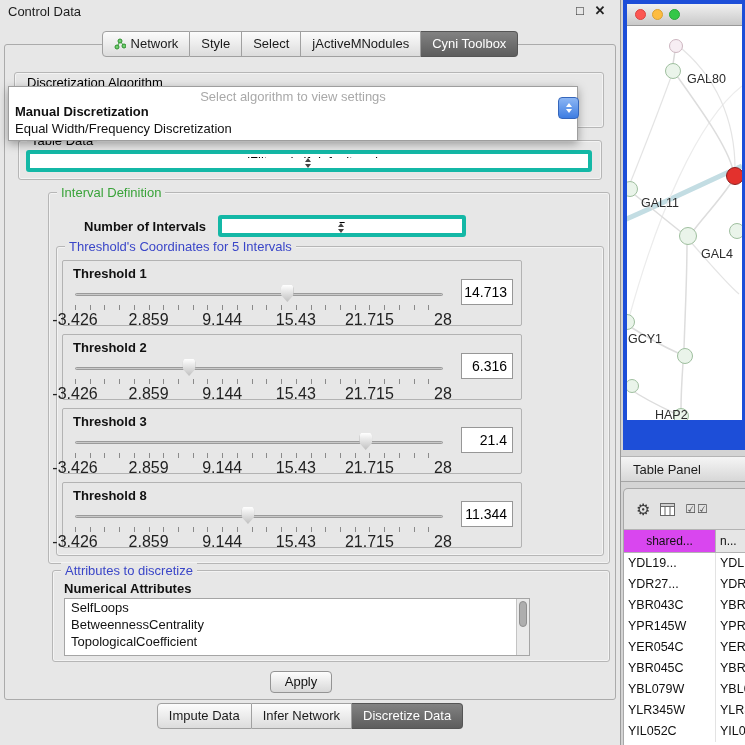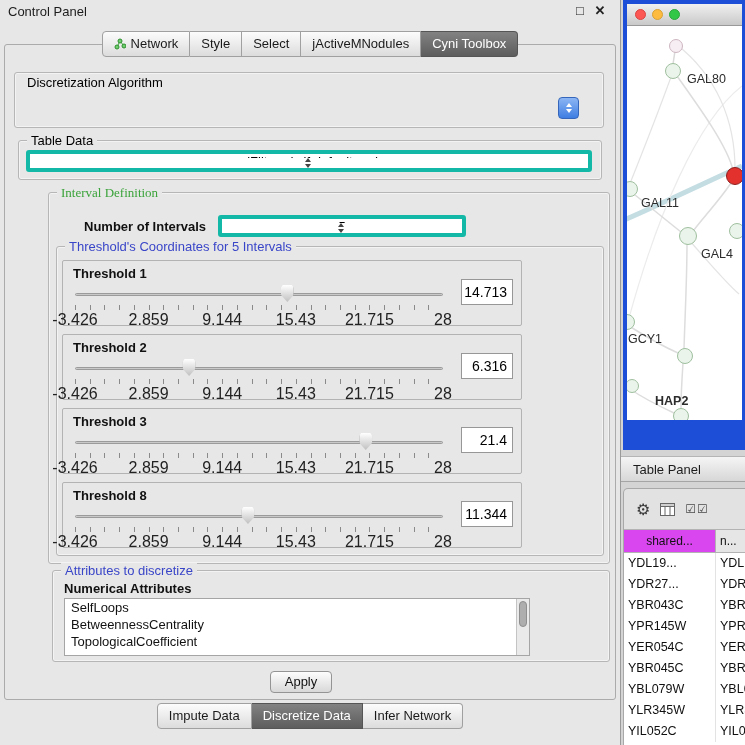--- a/index.html
+++ b/index.html
@@ -25,21 +25,21 @@
   .tab.selected { background:linear-gradient(#828282,#5d5d5d); color:#fff; border-color:#555; }
 
   
   .pane { position:absolute; left:4px; top:44px; width:612px; height:656px; border:1px solid #ababab;
           border-radius:3px; background:#e7e7e7; }
 
   
   .group { position:absolute; border:1px solid #b6b6b6; border-radius:3px;
            box-shadow:inset 0 0 0 1px rgba(255,255,255,0.5); }
   .group-title { position:absolute; font-size:13px; background:#e7e7e7; padding:0 4px; white-space:nowrap; }
-  .gt-green { color:#3aa33a;font-family:Liberation Serif, serif; }
+  .gt-green { color:#3aa33a; }
   .gt-blue { color:#3a46c8; }
 
   
   .combo { position:absolute; display:flex; align-items:center; background:#fff; border:4px solid #14b8a6;
            border-radius:3px;flex-direction:column; }
   .combo-text { flex:1; font-size:13px; padding:0 8px; white-space:nowrap; overflow:hidden; }
   .stepper { width:16px; display:flex; flex-direction:column; align-items:center; gap:2px; padding-right:3px; }
   .tri-up { width:0; height:0; border-left:3.5px solid transparent; border-right:3.5px solid transparent;
             border-bottom:4px solid #444; }
   .tri-down { width:0; height:0; border-left:3.5px solid transparent; border-right:3.5px solid transparent;
@@ -117,21 +117,21 @@
   .trow { display:flex; height:21px; font-size:12.5px; color:#101010; }
   .tc1 { width:92px; padding-left:4px; line-height:21px; border-right:1px solid #e3e3e3; overflow:hidden; }
   .tc2 { flex:1; padding-left:4px; line-height:21px; overflow:hidden; }
 </style>
 </head>
 <body>
 
 <div class="screen">
 
   <div class="cp-titlebar">
-    <span class="cp-title">Control Panel</span>
+    <span class="cp-title">Control Data</span>
     <span class="win-btn float-btn">□</span>
     <span class="win-btn close-btn">✕</span>
   </div>
 
   <div class="pane"></div>
 
   <div class="tabs-row top-tabs">
     <div class="tab">
       <svg width="12" height="12" viewBox="0 0 12 12">
         <line x1="3" y1="9" x2="6" y2="3" stroke="#3aa33a" stroke-width="1"></line>
@@ -153,20 +153,25 @@
     </div>
     <div class="tab selected">
       <span>Cyni Toolbox</span>
     </div>
   </div>
 
   <div class="group" style="left:14px; top:72px; width:590px; height:56px;">
     <div class="group-title" style="left:8px; top:2px;">Discretization Algorithm</div>
   </div>
 
+  <div class="popup">
+    <div class="popup-placeholder">Select algorithm to view settings</div>
+    <div class="popup-opt bold">Manual Discretization</div>
+    <div class="popup-opt">Equal Width/Frequency Discretization</div>
+  </div>
   <div class="blue-stepper">
     <span class="tri-up"></span>
     <span class="tri-down"></span>
   </div>
 
   <div class="group" style="left:18px; top:140px; width:584px; height:40px;">
     <div class="group-title" style="left:8px; top:-8px;">Table Data</div>
   </div>
   <div class="combo" style="left:26px; top:150px; width:566px; height:22px;">
     <span class="combo-text">galFiltered.sif default node</span>
@@ -277,25 +282,25 @@
       <div class="vthumb"></div>
     </div>
   </div>
 
   <div class="btn">Apply</div>
 
   <div class="tabs-row bottom-tabs">
     <div class="tab">
       <span>Impute Data</span>
     </div>
+    <div class="tab">
+      <span>Infer Network</span>
+    </div>
     <div class="tab selected">
       <span>Discretize Data</span>
-    </div>
-    <div class="tab">
-      <span>Infer Network</span>
     </div>
   </div>
 
   <div class="rightside">
 
     <div class="net-window">
       <div class="net-titlebar">
         <span class="light red"></span>
         <span class="light yellow"></span>
         <span class="light green"></span>
@@ -323,21 +328,21 @@
         <div class="nnode" style="left:52px; top:201px; width:18px; height:18px;"></div>
         <div class="nnode" style="left:102px; top:197px; width:16px; height:16px;"></div>
         <div class="nnode" style="left:-8px; top:288px; width:16px; height:16px;"></div>
         <div class="nnode" style="left:50px; top:322px; width:16px; height:16px;"></div>
         <div class="nnode" style="left:-2px; top:353px; width:14px; height:14px;"></div>
         <div class="nnode" style="left:46px; top:382px; width:16px; height:16px;"></div>
         <span class="nlabel" style="left:60px; top:46px;">GAL80</span>
         <span class="nlabel" style="left:14px; top:170px;">GAL11</span>
         <span class="nlabel" style="left:74px; top:221px;">GAL4</span>
         <span class="nlabel" style="left:1px;  top:306px;">GCY1</span>
-        <span class="nlabel" style="left:28px; top:368px;font-weight:bold;">HAP2</span>
+        <span class="nlabel" style="left:28px; top:382px;">HAP2</span>
       </div>
     </div>
 
     <div class="tp-header">Table Panel</div>
 
     <div class="table-window">
       <div class="tbl-toolbar">
         <span class="gear">⚙</span>
         <svg width="15" height="13" viewBox="0 0 15 13">
           <rect x="0.5" y="0.5" width="14" height="12" fill="#fff" stroke="#666"></rect>

